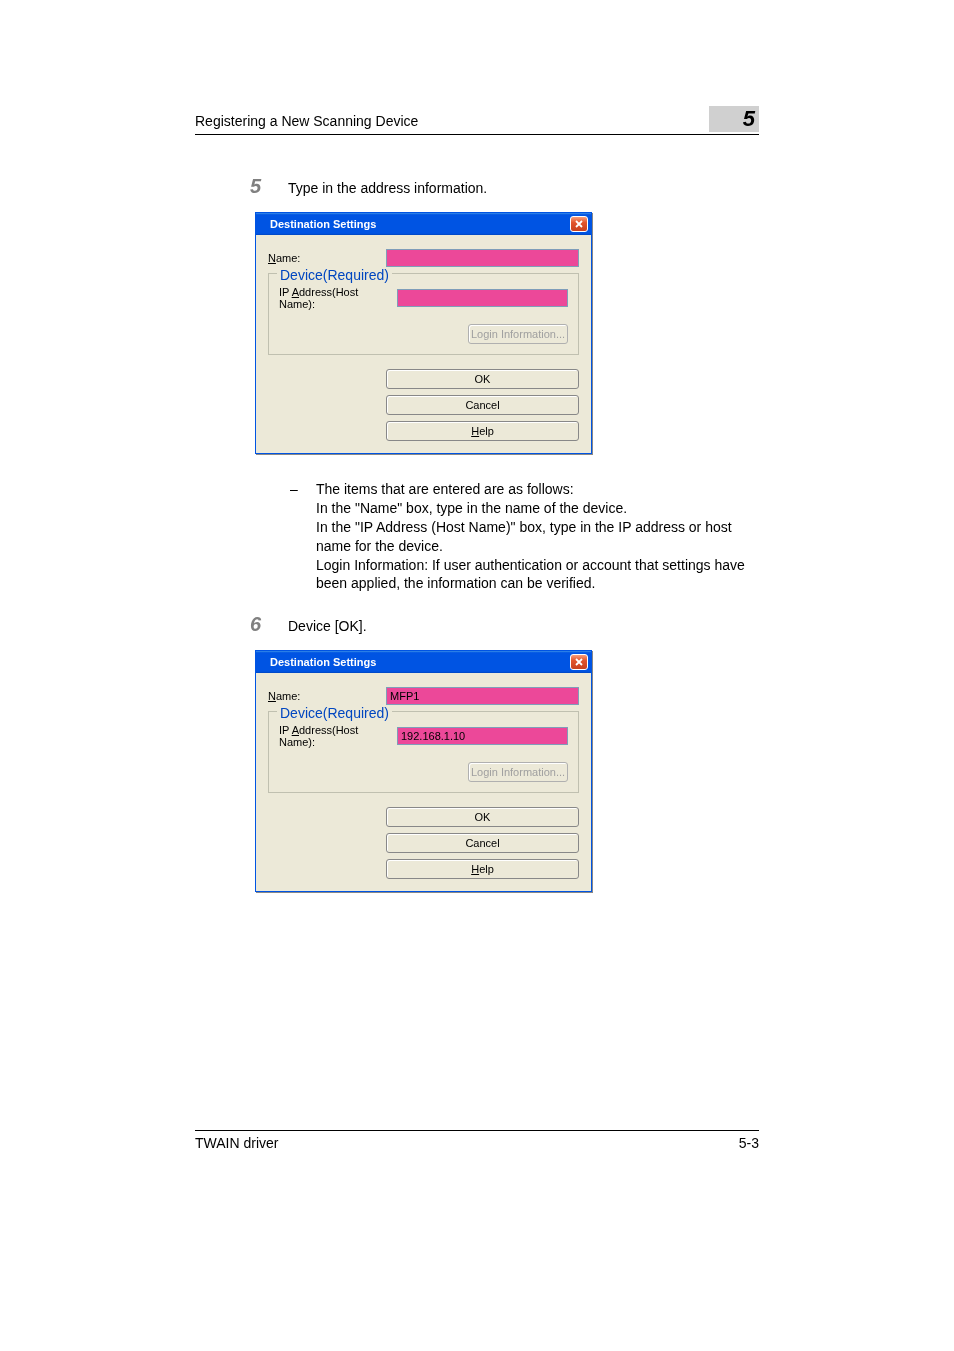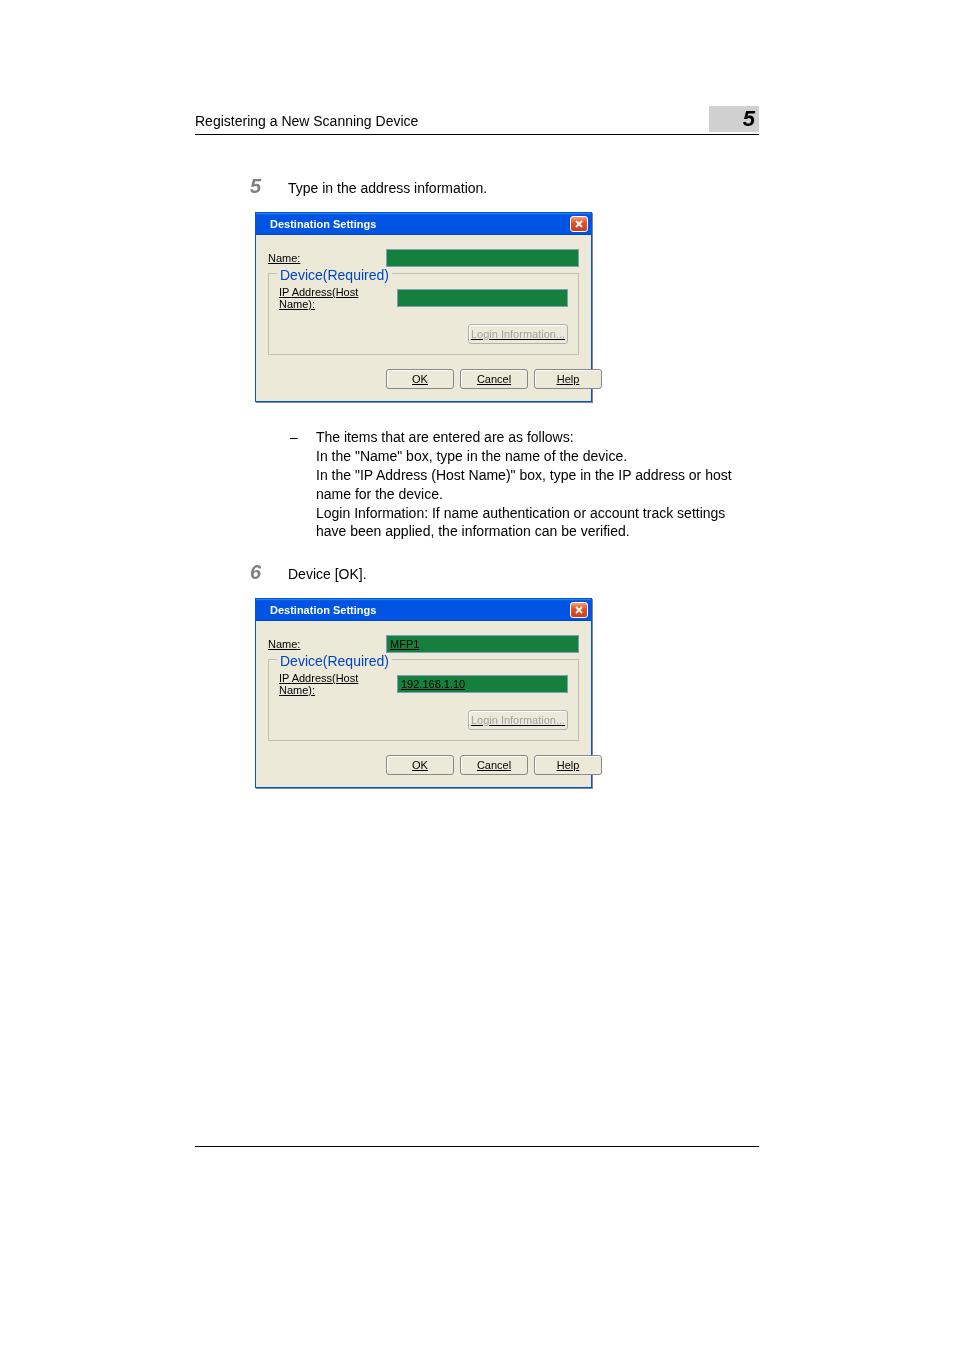--- a/index.html
+++ b/index.html
@@ -104,36 +104,35 @@
     justify-content: center;
     box-sizing: border-box;
   }
   .close-btn svg { display: block; }
 
   .dialog-body {
     padding: 14px 12px 12px 12px;
     font-family: Tahoma, Arial, sans-serif;
     font-size: 11px;
     color: #000;
-    text-decoration: underline;
   }
   .row {
     display: flex;
     align-items: center;
     margin-bottom: 6px;
   }
   .label {
     width: 118px;
     font-size: 11px;
   }
   .underline { text-decoration: underline; }
   .input {
     flex: 1;
     height: 18px;
-    background: #15803d;
+    background: #ec4899;
     border: 1px solid #7f9db9;
     box-sizing: border-box;
     padding: 0 3px;
     font-size: 11px;
     font-family: Tahoma, Arial, sans-serif;
     line-height: 16px;
   }
   .fieldset {
     border: 1px solid #c0c0b0;
     padding: 12px 10px 10px 10px;
@@ -157,20 +156,21 @@
   }
   .btn-row-bottom {
     display: flex;
     justify-content: flex-end;
     gap: 6px;
     margin-top: 14px;
   }
   .btn-row-bottom.shifted {
     padding-left: 118px;
     justify-content: flex-start;
+    flex-direction: column;
   }
   .btn {
     min-width: 68px;
     height: 20px;
     background: #ece9d8;
     border: 1px solid #888;
     border-radius: 3px;
     font-size: 11px;
     font-family: Tahoma, Arial, sans-serif;
     box-shadow: inset 1px 1px 0 #fff;
@@ -279,21 +279,21 @@
     </div>
   </div>
 
   <div class="bullets">
     <div class="brow">
       <div class="dash">–</div>
       <div class="btext">The items that are entered are as follows:</div>
     </div>
     <div class="sub">In the "Name" box, type in the name of the device.</div>
     <div class="sub">In the "IP Address (Host Name)" box, type in the IP address or host name for the device.</div>
-    <div class="sub">Login Information: If name authentication or account track settings have been applied, the information can be verified.</div>
+    <div class="sub">Login Information: If user authentication or account that settings have been applied, the information can be verified.</div>
   </div>
 
   <div class="step">
     <div class="step-number">6</div>
     <div class="step-text">Device [OK].</div>
   </div>
 
   <div class="dialog">
     <div class="titlebar">
       <span class="titlebar-text">Destination Settings</span>
@@ -324,15 +324,19 @@
         <div class="btn">
             <span class="underline">H</span>
             <span>elp</span>
           </div>
       </div>
     </div>
   </div>
 
   <div class="footer">
     <div class="footer-line"></div>
+    <div class="footer-row">
+      <span>TWAIN driver</span>
+      <span>5-3</span>
+    </div>
   </div>
 
 </div>
 
 </body></html>

